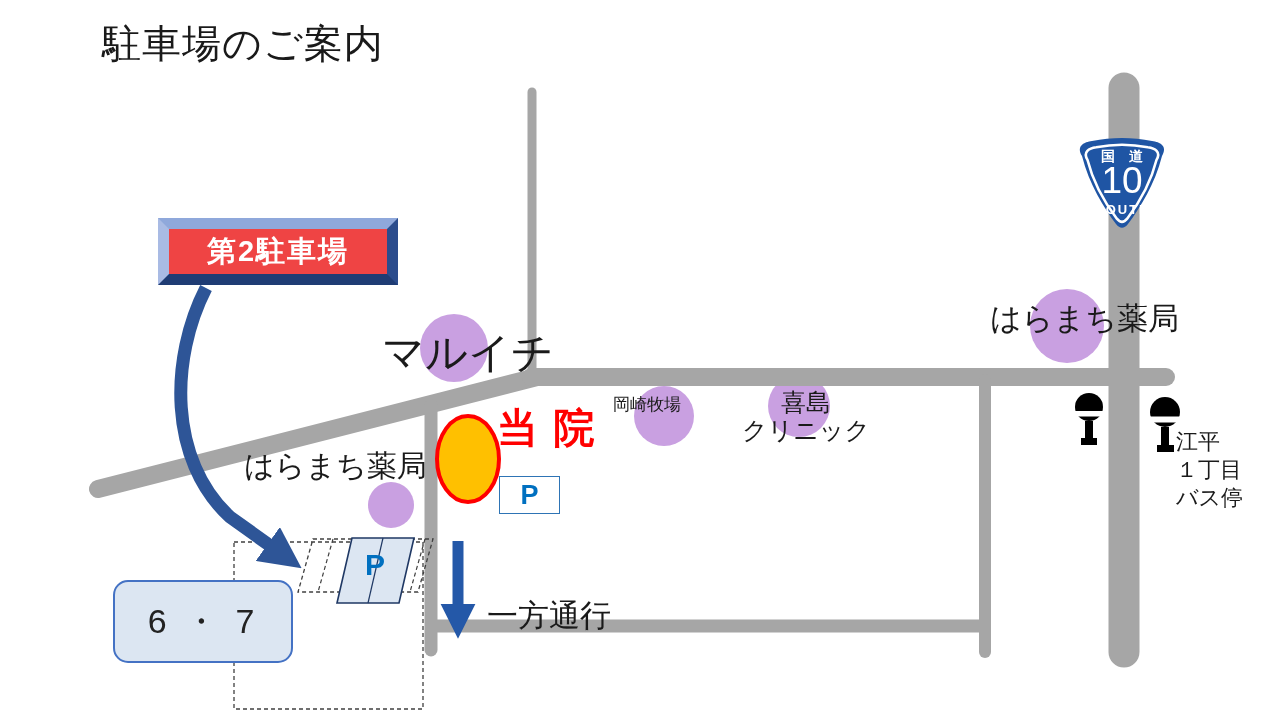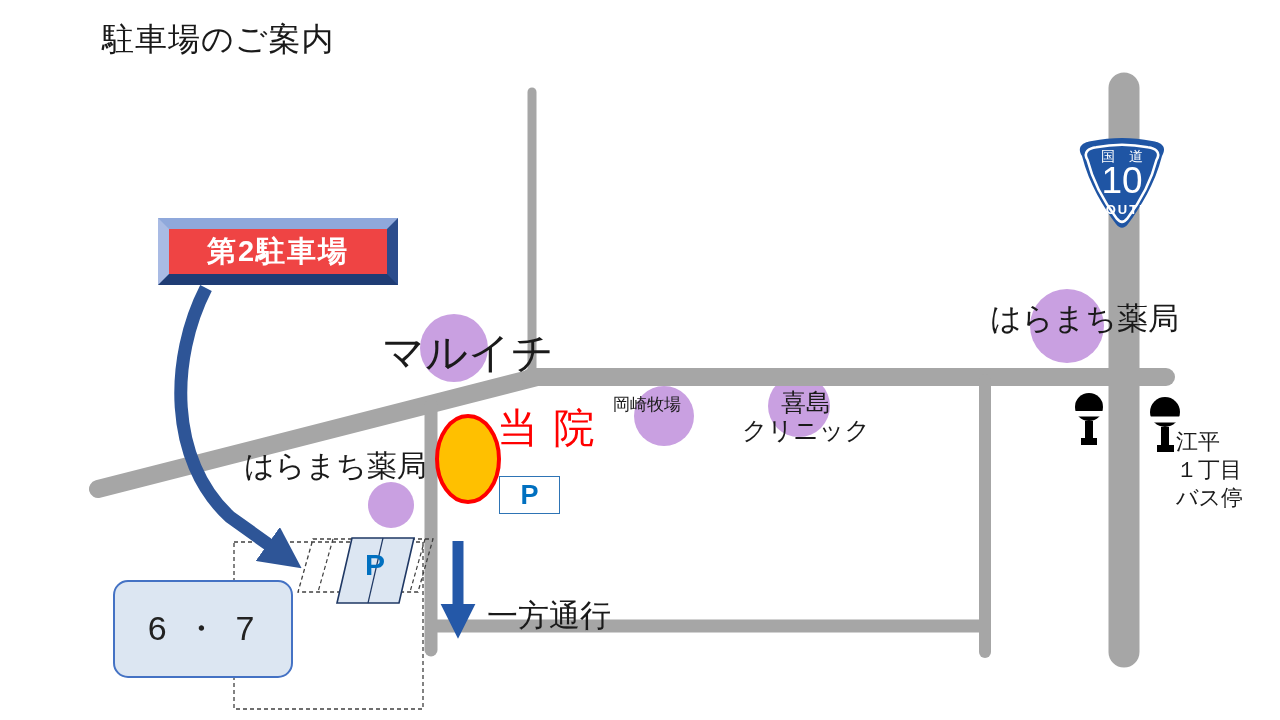--- a/index.html
+++ b/index.html
@@ -2,54 +2,54 @@
 <html><head>
 <meta charset="utf-8">
 <style>
   html,body{margin:0;padding:0;background:#fff;}
   #canvas{
     position:relative;width:1280px;height:720px;background:#ffffff;overflow:hidden;
     font-family:"Liberation Sans","DejaVu Sans",sans-serif;color:#1a1a1a;
   }
   #map-svg{position:absolute;left:0;top:0;}
   .lbl{position:absolute;white-space:nowrap;color:#1a1a1a;line-height:1.12;}
-  .title{left:102px;top:22px;font-size:32px;font-weight:500;letter-spacing:1px;}
+  .title{left:102px;top:22px;font-size:39px;font-weight:500;letter-spacing:1px;}
   .maruichi{left:382px;top:329px;font-size:42px;}
   .haramachi{left:244px;top:449px;font-size:30px;}
   .okazaki{left:613px;top:395px;font-size:17px;}
   .kijima{left:742px;top:388px;width:128px;text-align:center;font-size:25px;white-space:normal;}
   .omori{left:990px;top:302px;font-size:31px;}
-  .clinic-name{left:497px;top:406px;font-size:41px;font-weight:normal;color:#FF0000;letter-spacing:2px;}
+  .clinic-name{left:497px;top:406px;font-size:41px;font-weight:bold;color:#FF0000;letter-spacing:2px;}
   .oneway{left:487px;top:563px;font-size:31px;margin-top:36px;}
   .busstop{left:1176px;top:428px;font-size:22px;line-height:28px;white-space:normal;width:100px;}
   .lot2-box{
     position:absolute;left:158px;top:218px;width:240px;height:67px;box-sizing:border-box;
     background:#ef4444;border:11px solid;
     border-top-color:#8FA8DB;border-left-color:#A9BBE4;
     border-right-color:#2B4C8C;border-bottom-color:#1F3C74;
     display:flex;align-items:center;justify-content:center;
     color:#fff;font-size:29px;font-weight:bold;letter-spacing:2px;
   }
   .pbox{
     position:absolute;left:499px;top:476px;width:61px;height:38px;box-sizing:border-box;
     background:#fff;border:1.5px solid #2E74B5;display:flex;align-items:center;justify-content:center;
     color:#0070C0;font-size:27px;font-weight:bold;
   }
   .stall-p{
     position:absolute;left:345px;top:548px;width:60px;text-align:center;
     color:#0070C0;font-size:30px;font-weight:bold;
   }
   .numbox{
-    position:absolute;left:113px;top:580px;width:180px;height:98px;box-sizing:border-box;
+    position:absolute;left:113px;top:580px;width:180px;height:83px;box-sizing:border-box;
     background:#DCE6F2;border:2px solid #4472C4;border-radius:15px;
     display:flex;align-items:center;justify-content:center;
     font-size:34px;color:#222;letter-spacing:4px;
   }
   .sign-txt{position:absolute;color:#fff;text-align:center;}
-  .sign-top{left:1076px;top:148px;width:92px;font-size:14px;letter-spacing:14px;text-indent:14px;}
+  .sign-top{left:1076px;top:148px;width:92px;font-size:14px;letter-spacing:14px;text-indent:14px;font-weight:bold;}
   .sign-num{left:1076px;top:160px;width:92px;font-size:37px;font-weight:normal;}
   .sign-route{left:1076px;top:202px;width:92px;font-size:13px;letter-spacing:2px;font-weight:bold;}
 </style>
 </head>
 <body>
 
 <div id="canvas">
 
   <svg id="map-svg" width="1280" height="720" viewBox="0 0 1280 720">
     <defs>

